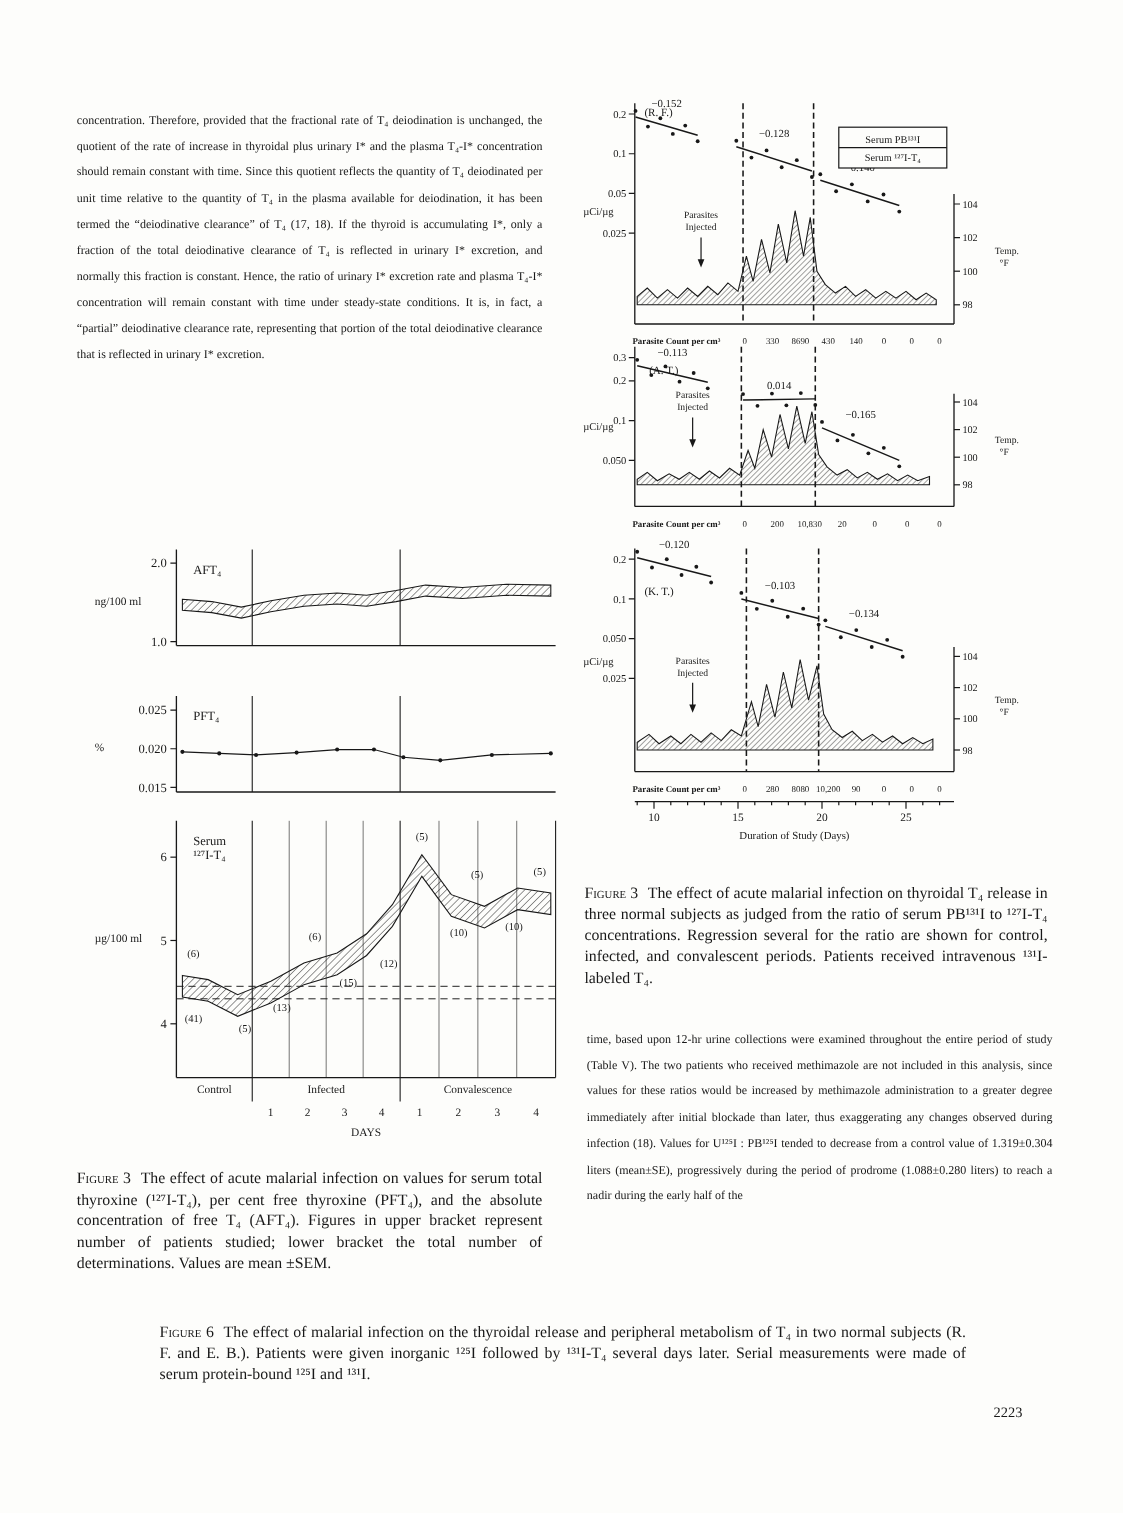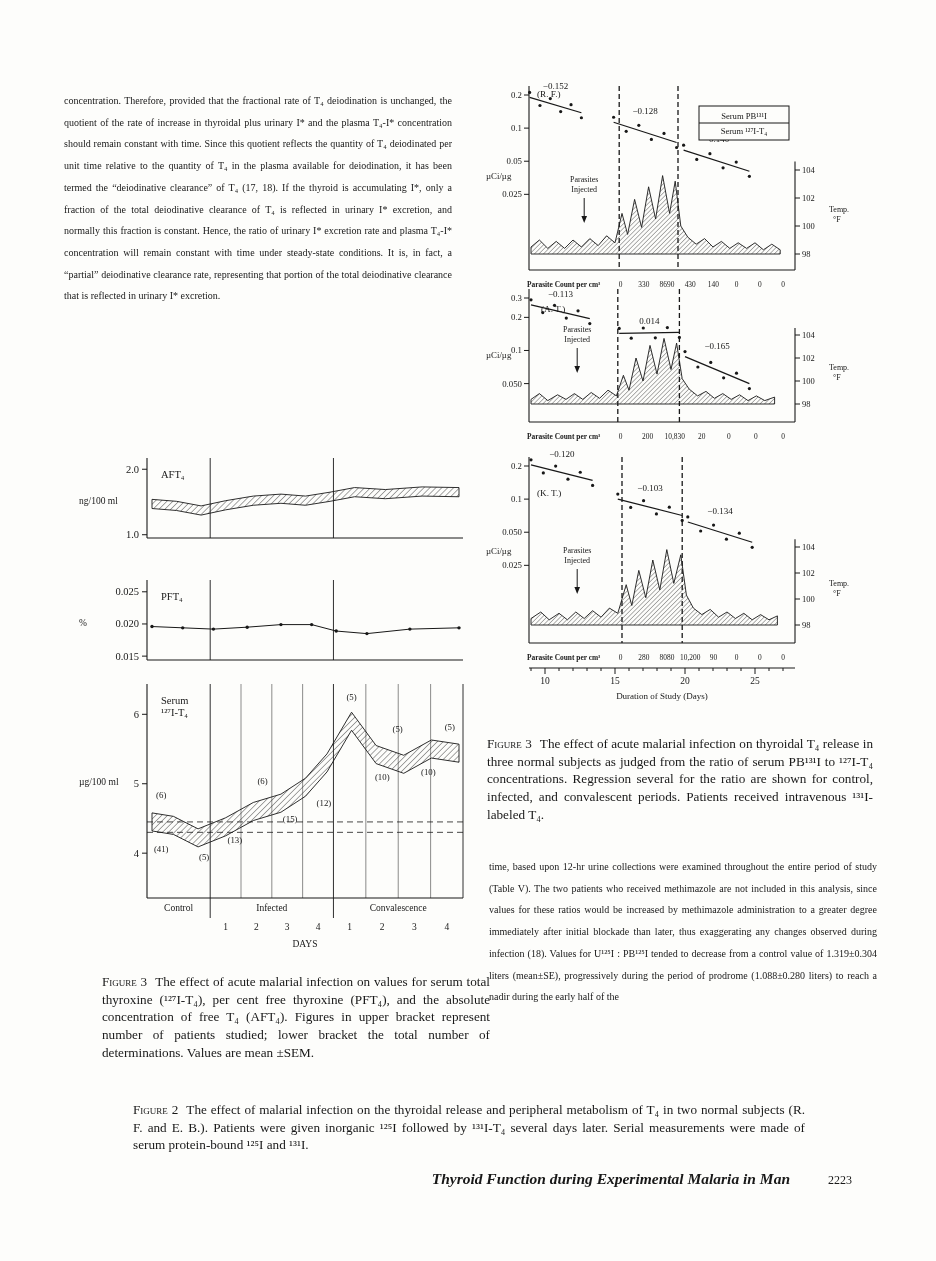--- a/index.html
+++ b/index.html
@@ -22,21 +22,21 @@
   .tb1{position:absolute;left:64px;top:80px;width:388px;}
   .tb2{position:absolute;left:489px;top:846px;width:388px;}
   .fig{margin:0;padding:0;}
   .fig3{position:absolute;left:75px;top:450px;}
   .fig4{position:absolute;left:484px;top:82px;}
   .caption{
     font-size:13.2px;
     line-height:17.6px;
     text-align:justify;
   }
-  .cap3{position:absolute;left:64px;top:960px;width:388px;margin-left:38px;}
+  .cap3{position:absolute;left:64px;top:960px;width:388px;}
   .cap4{position:absolute;left:487px;top:722px;width:386px;}
   .cap2{position:absolute;left:133px;top:1088px;width:672px;}
   .figlabel{font-variant:small-caps;margin-right:8px;}
   .footer{
     position:absolute;left:64px;right:84px;top:1170px;
     display:flex;justify-content:flex-end;align-items:baseline;gap:38px;
   }
   .running-title{font-style:italic;font-weight:bold;font-size:15.5px;}
   .page-number{font-size:12px;}
   svg text{font-family:"Liberation Serif","DejaVu Serif",serif;fill:#181818;}
@@ -381,20 +381,19 @@
         <text x="271" y="602" font-size="9.5" text-anchor="middle">25</text>
         <text x="178" y="617" font-size="9" text-anchor="middle">Duration of Study (Days)</text>
       </svg>
   </figure>
   <p class="caption cap4"><span class="figlabel">Figure 3</span><span>The effect of acute malarial infection on thyroidal T₄ release in three normal subjects as judged from the ratio of serum PB¹³¹I to ¹²⁷I-T₄ concentrations. Regression several for the ratio are shown for control, infected, and convalescent periods. Patients received intravenous ¹³¹I-labeled T₄.</span></p>
 
   <section class="tb2">
     <p class="body-text">time, based upon 12-hr urine collections were examined throughout the entire period of study (Table V). The two patients who received methimazole are not included in this analysis, since values for these ratios would be increased by methimazole administration to a greater degree immediately after initial blockade than later, thus exaggerating any changes observed during infection (18). Values for U¹²⁵I : PB¹²⁵I tended to decrease from a control value of 1.319±0.304 liters (mean±SE), progressively during the period of prodrome (1.088±0.280 liters) to reach a nadir during the early half of the</p>
   </section>
 
-  <p class="caption cap2"><span class="figlabel">Figure 2</span><span>The effect of malarial infection on the thyroidal release and peripheral metabolism of T₄ in two normal subjects (R. F. and E. B.). Patients were given inorganic ¹²⁵I followed by ¹³¹I-T₄ several days later. Serial measurements were made of serum protein-bound ¹²⁵I and ¹³¹I.</span></p>
+  <p class="caption cap2"><span class="figlabel">Figure 6</span><span>The effect of malarial infection on the thyroidal release and peripheral metabolism of T₄ in two normal subjects (R. F. and E. B.). Patients were given inorganic ¹²⁵I followed by ¹³¹I-T₄ several days later. Serial measurements were made of serum protein-bound ¹²⁵I and ¹³¹I.</span></p>
 
   <footer class="footer">
-    <span class="running-title">Thyroid Function during Experimental Malaria in Man</span>
     <span class="page-number">2223</span>
   </footer>
 
 </div>
 
 </body></html>

